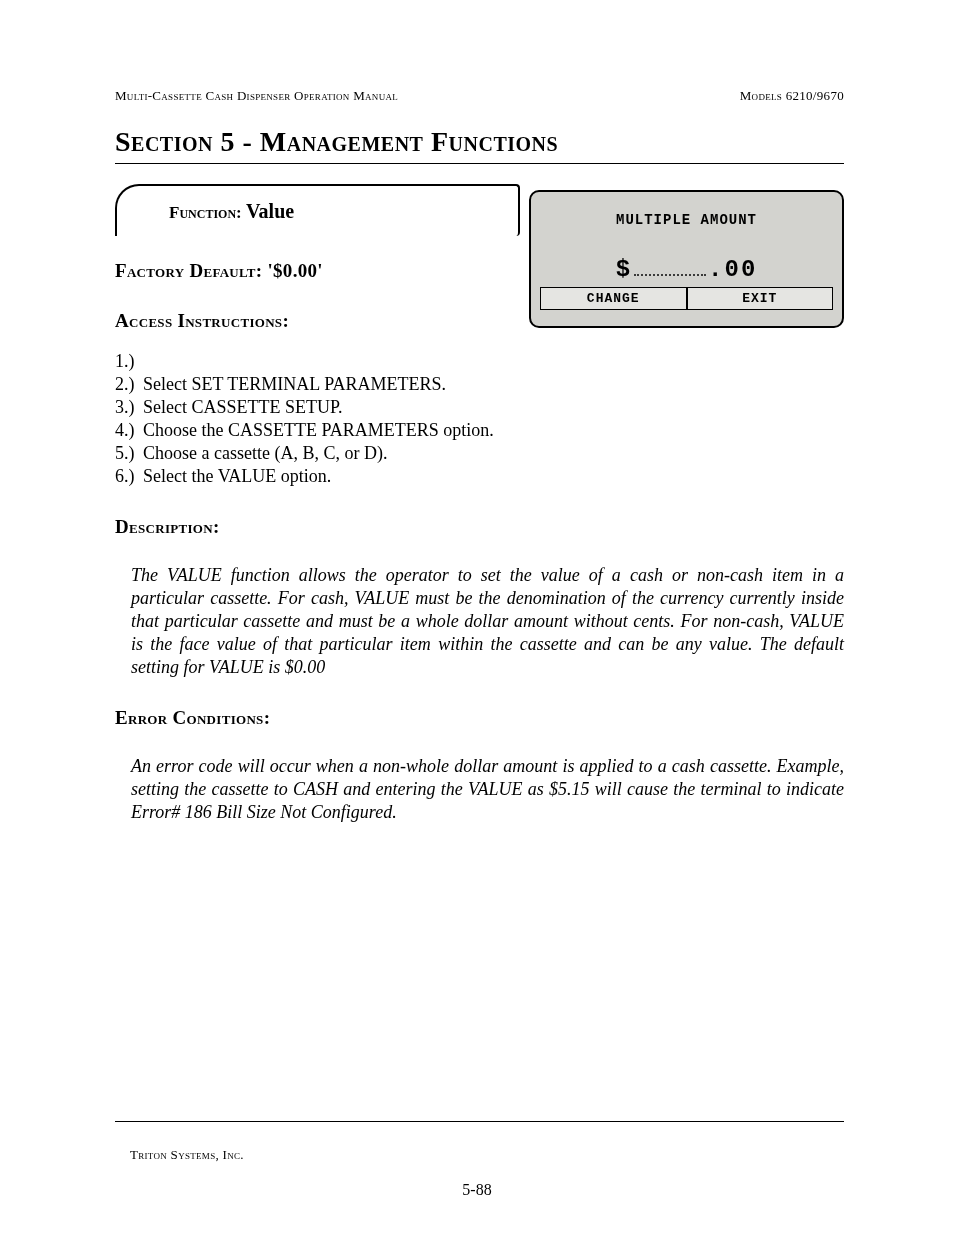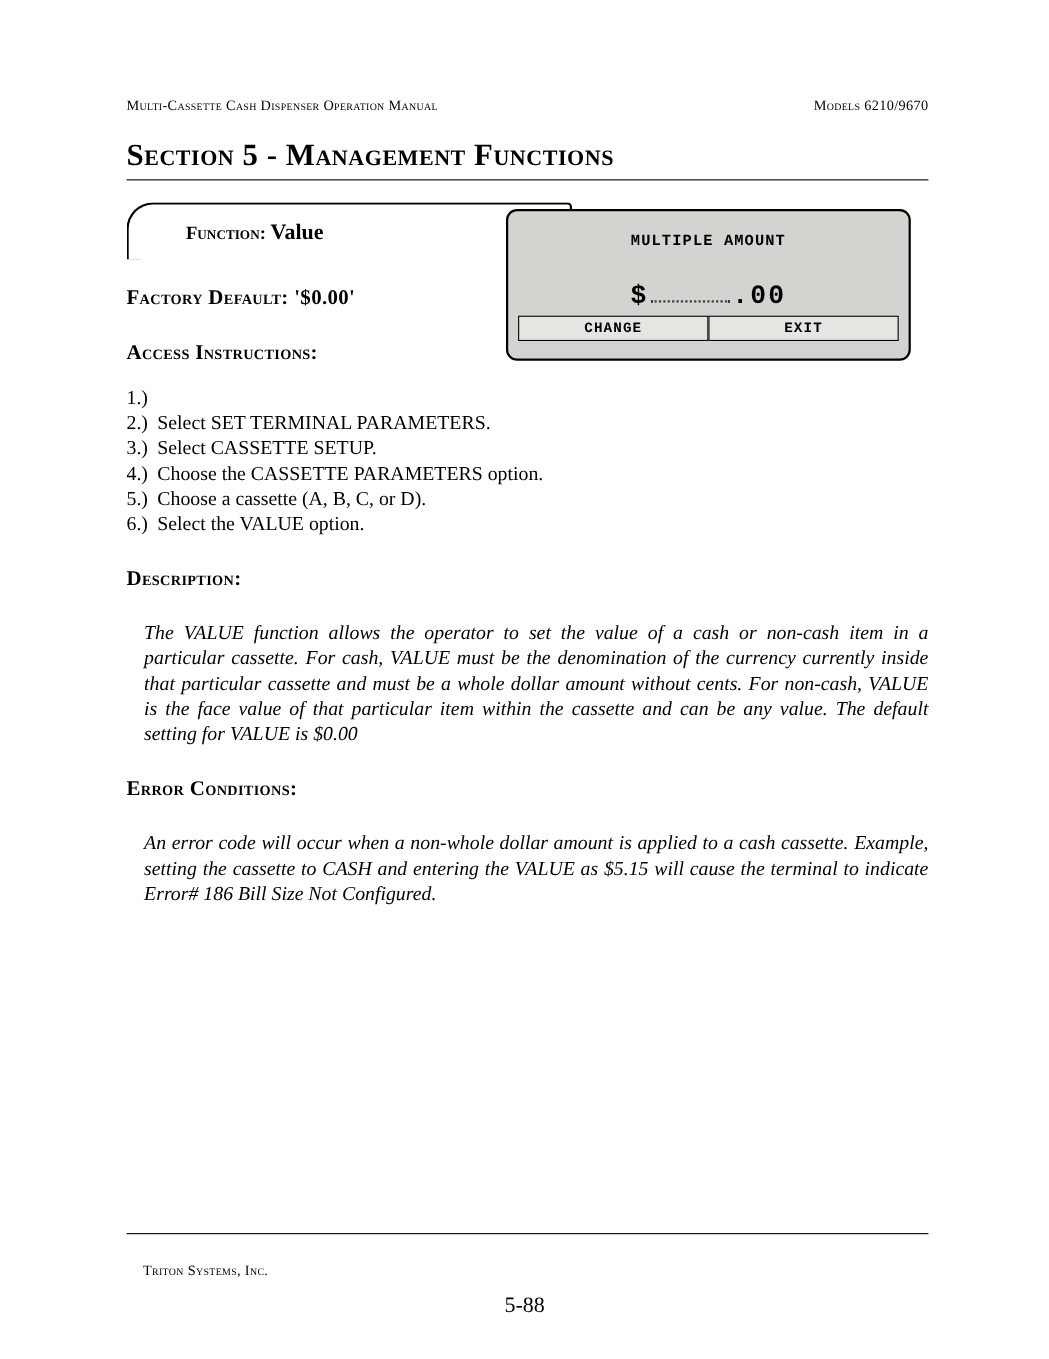--- a/index.html
+++ b/index.html
@@ -56,22 +56,22 @@
     font-size: 17px;
     font-variant: small-caps;
   }
   .func-tab .func-value {
     font-variant: normal;
     font-size: 20px;
   }
   .screen-panel {
     position: absolute;
     top: 6px;
-    right: 16px;
-    width: 368px;
+    right: 0;
+    width: 315px;
     border: 2px solid #000;
     border-radius: 10px;
     background: #d3d3cf;
     padding: 10px 9px 10px 9px;
     box-sizing: border-box;
     font-family: "Courier New", monospace;
     text-align: center;
   }
   .screen-title {
     font-weight: bold;
@@ -172,21 +172,21 @@
     font-size: 13px;
     font-variant: small-caps;
     letter-spacing: 0.3px;
   }
   .page-num {
     position: absolute;
     left: 0;
     right: 0;
     bottom: 36px;
     text-align: center;
-    font-size: 20px;
+    font-size: 16px;
   }
 </style>
 </head>
 <body>
 
 <div class="page">
 
   <div class="header-row">
     <span>Multi-Cassette Cash Dispenser Operation Manual</span>
     <span>Models 6210/9670</span>

